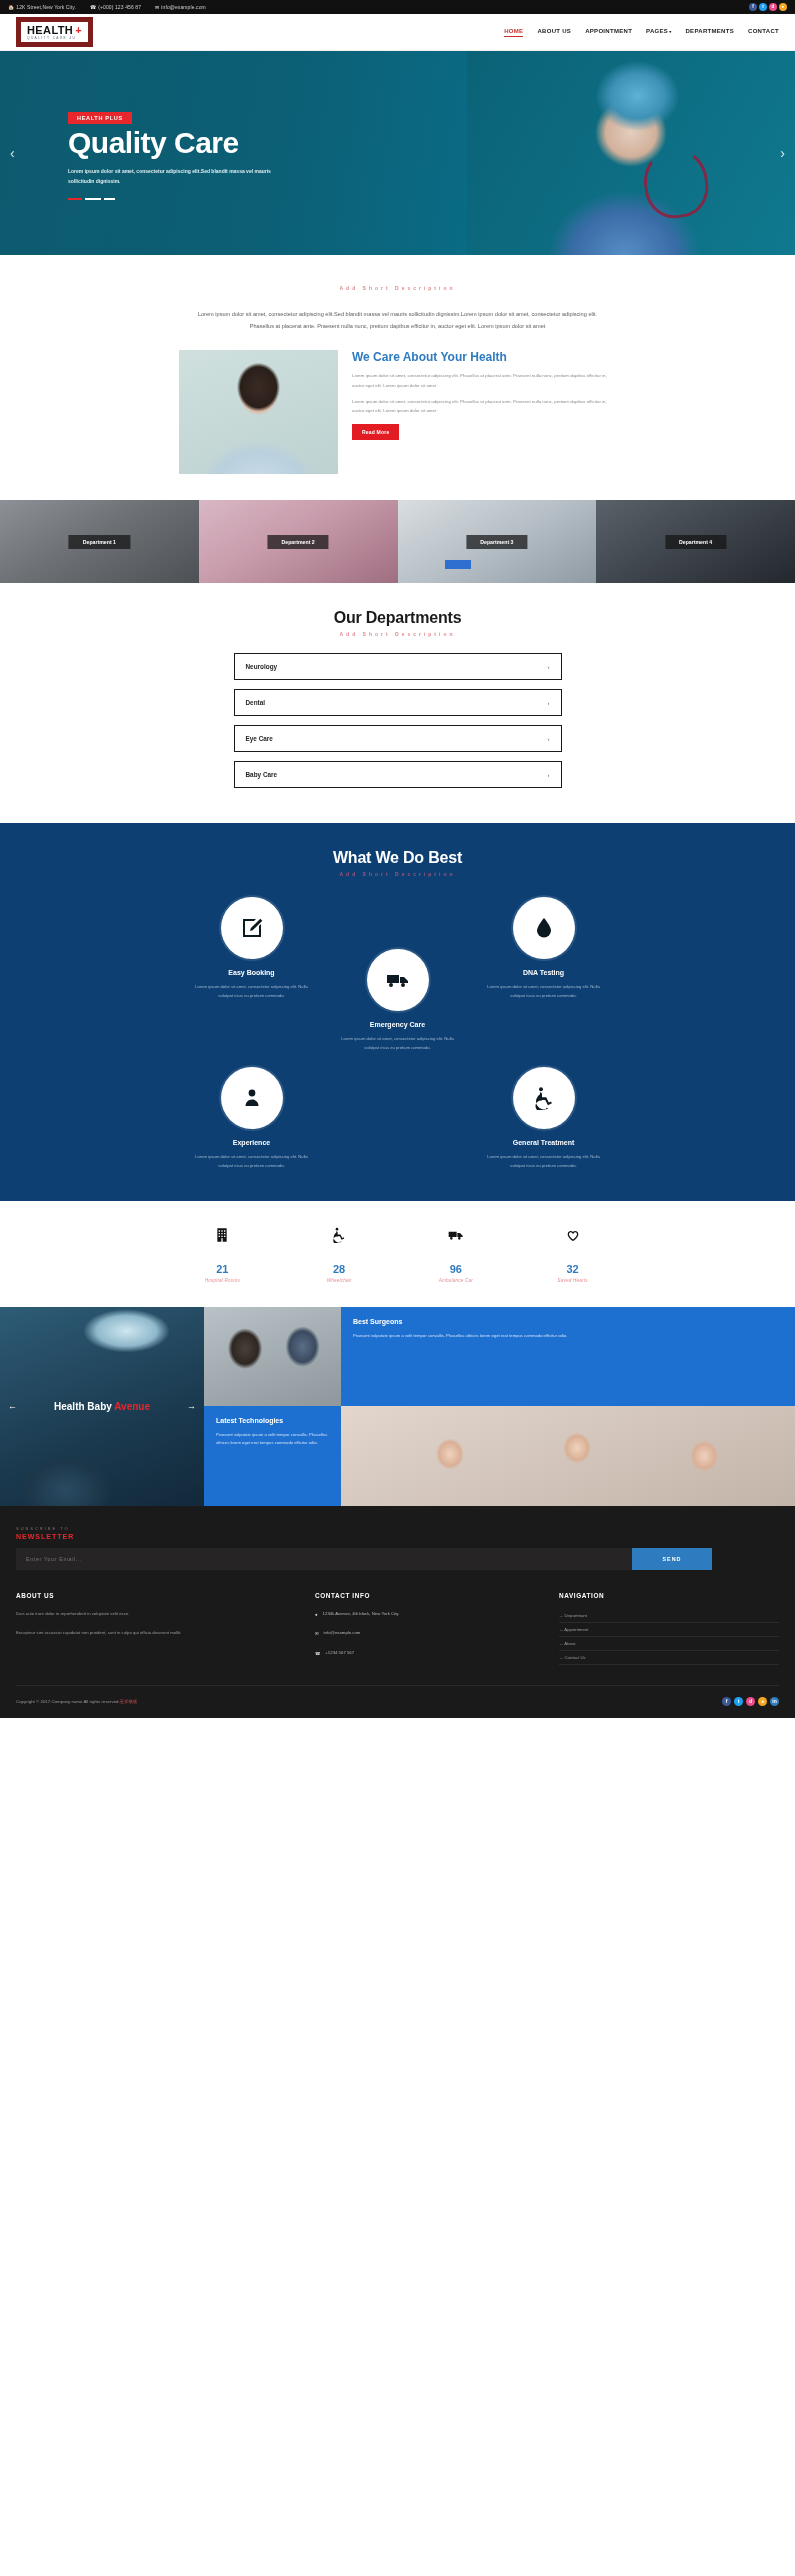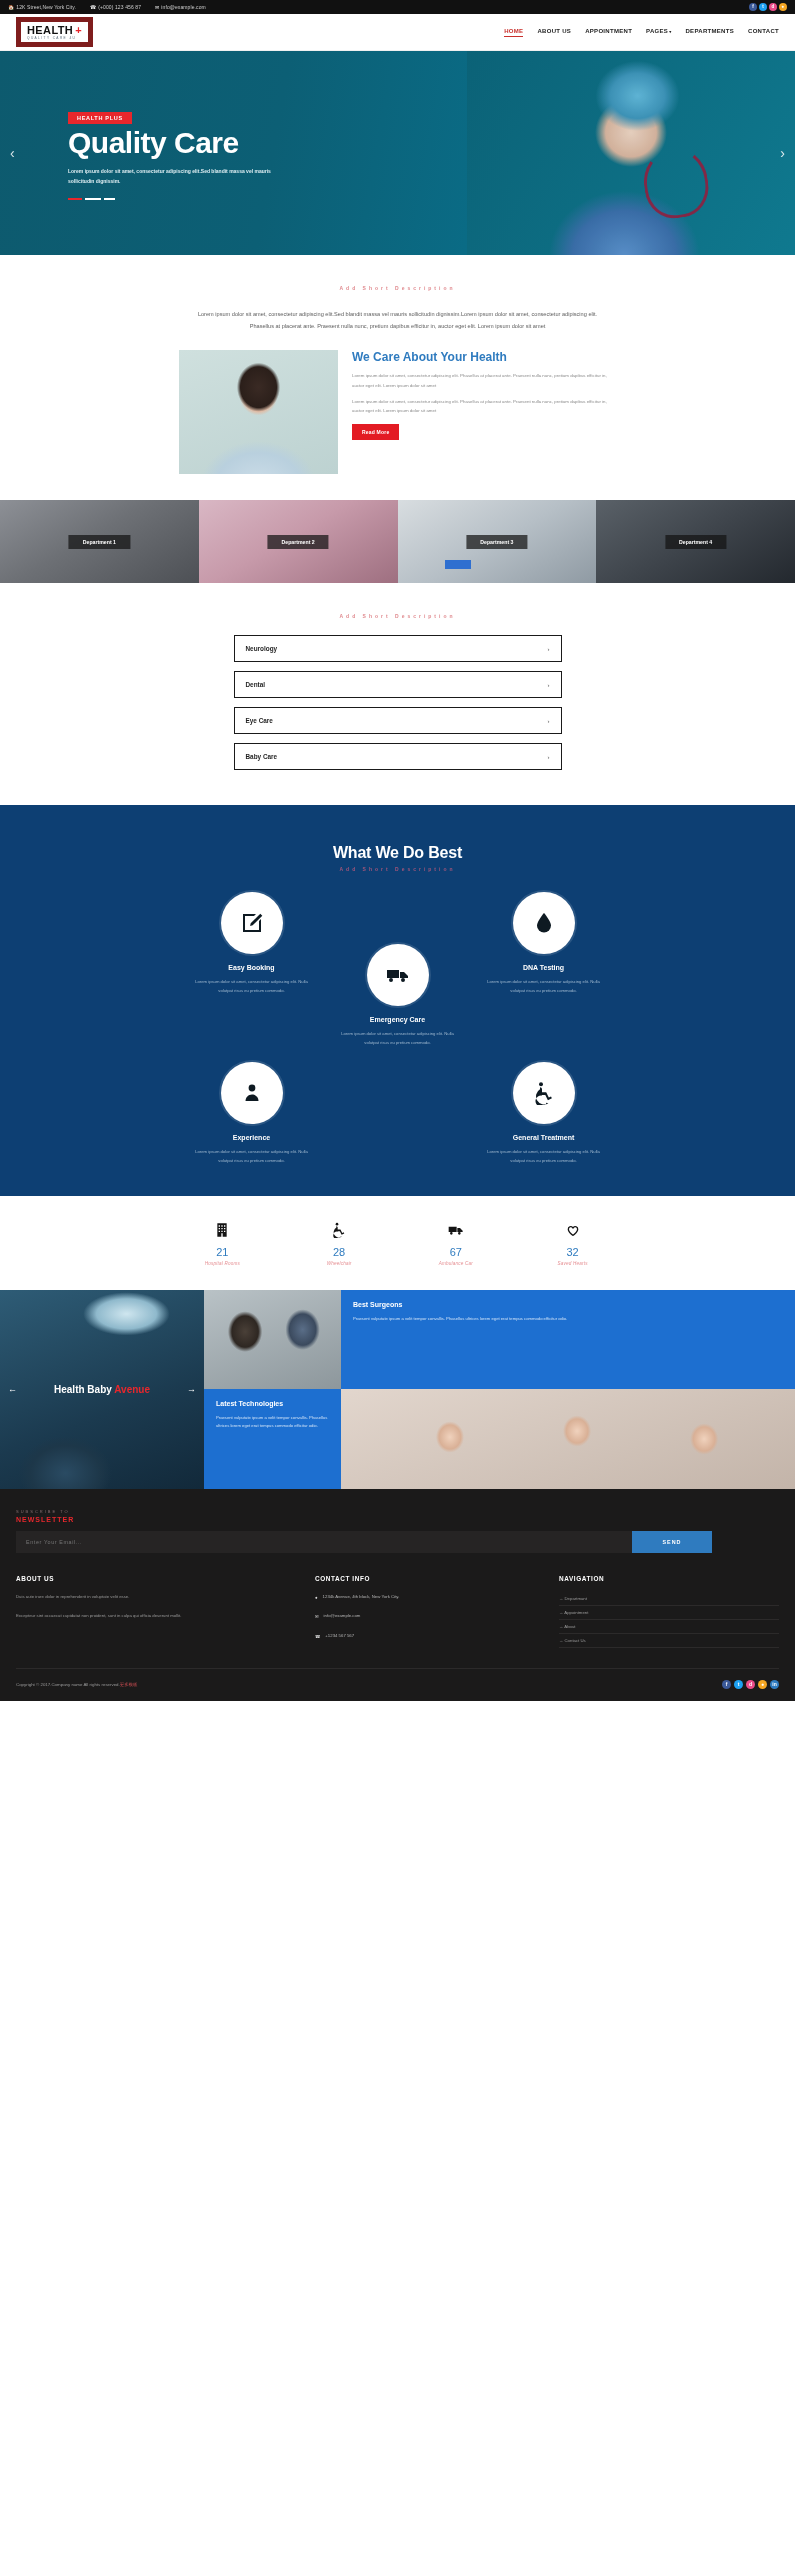--- a/index.html
+++ b/index.html
@@ -155,21 +155,21 @@
     display: flex; align-items: center; justify-content: space-between;
     padding: 9px 11px; margin-bottom: 9px;
   }
   .acc-label { font-size: 6.4px; font-weight: 700; color: #1f1f1f; }
   .acc-plus { font-size: 6px; color: #555; }
 
   
   .best {
     background: #0d3f73; padding: 26px 16px 30px; color: #fff;
   }
-  .best .sec-title { color: #fff; margin-top: 13px; }
+  .best .sec-title { color: #fff; }
   .best .sec-sub { color: #a2557a; }
   .best-grid {
     max-width: 428px; margin: 20px auto 0;
     display: grid; grid-template-columns: 1fr 1fr 1fr; gap: 0 10px;
     align-items: start;
   }
   .best-cell { text-align: center; padding: 0 4px; }
   .best-cell.mid { margin-top: 52px; }
   .circle {
     width: 62px; height: 62px; border-radius: 50%; background: #fff;
@@ -177,21 +177,21 @@
     box-shadow: 0 0 0 2px rgba(255,255,255,.12);
   }
   .circle svg { width: 24px; height: 24px; fill: #0e1a22; }
   .best-title { margin-top: 10px; font-size: 7px; font-weight: 700; color: #fff; }
   .best-p { margin-top: 7px; font-size: 4.2px; line-height: 2.1; color: #9fb8cf; }
 
   
   .counters { display: flex; max-width: 467px; margin: 0 auto; padding: 26px 0 24px; }
   .counter { flex: 1; text-align: center; }
   .counter svg { width: 16px; height: 16px; fill: #141414; }
-  .counter-num { margin-top: 4px; font-size: 11px; font-weight: 400; color: #2f7bbf; }
+  .counter-num { margin-top: 16px; font-size: 11px; font-weight: 700; color: #2f7bbf; }
   .counter-label { margin-top: 3px; font-size: 4.6px; color: #e58f93; font-style: italic; letter-spacing: 0.2px; }
 
   
   .mosaic { display: flex; height: 199px; }
   .mos-left {
     width: 204px; position: relative; overflow: hidden;
     background:
       radial-gradient(ellipse 60px 30px at 62% 12%, #cfe6ef 0%, #8fb9cc 50%, transparent 72%),
       radial-gradient(ellipse 58px 46px at 32% 92%, #2a4b63 0%, #1d3749 60%, transparent 80%),
       linear-gradient(160deg,#2e5c76 0%,#1b3a4f 60%,#12293a 100%);
@@ -349,20 +349,21 @@
   <div class="gal-cell g3">
     <span class="g-blue-chip"></span>
     <span class="ov">Department 3</span>
   </div>
   <div class="gal-cell g4">
     <span class="ov">Department 4</span>
   </div>
 </div>
 
 <div class="section">
+  <div class="sec-title">Our Departments</div>
   <div class="sec-sub">Add Short Description</div>
   <div class="accordion">
     <div class="acc-item">
       <span class="acc-label">Neurology</span>
       <span class="acc-plus">›</span>
     </div>
     <div class="acc-item">
       <span class="acc-label">Dental</span>
       <span class="acc-plus">›</span>
     </div>
@@ -445,21 +446,21 @@
         <circle cx="9" cy="3.2" r="2"></circle>
         <path d="M8 6.2c1.1 0 2 .9 2 2v3h4.2l2.6 5.3 2.2-1 .9 1.8-4 1.9-2.6-5.3H10v.6a5.6 5.6 0 1 0 4.4 7.3l2 .5A7.6 7.6 0 1 1 8 8.3V6.2z"></path>
       </svg>
     <div class="counter-num">28</div>
     <div class="counter-label">Wheelchair</div>
   </div>
   <div class="counter">
     <svg viewBox="0 0 24 24">
         <path d="M1 7h12v8H1V7zm13 2h4l4 4v2h-8V9zM5 19a2 2 0 1 0 0-4 2 2 0 0 0 0 4zm12 0a2 2 0 1 0 0-4 2 2 0 0 0 0 4zM6 8.5h1.7v1.8H9.5V12H7.7v1.8H6V12H4.2v-1.7H6V8.5z"></path>
       </svg>
-    <div class="counter-num">67</div>
+    <div class="counter-num">96</div>
     <div class="counter-label">Ambulance Car</div>
   </div>
   <div class="counter">
     <svg viewBox="0 0 24 24">
         <path d="M12 21s-8-4.9-8-10.3A4.7 4.7 0 0 1 12 7.4 4.7 4.7 0 0 1 20 10.7C20 16.1 12 21 12 21zm0-2.4c2.2-1.5 6-4.8 6-7.9a2.7 2.7 0 0 0-5-1.5l-1 1.4-1-1.4A2.7 2.7 0 0 0 6 10.7c0 3.1 3.8 6.4 6 7.9z"></path>
       </svg>
     <div class="counter-num">32</div>
     <div class="counter-label">Saved Hearts</div>
   </div>
 </div>

